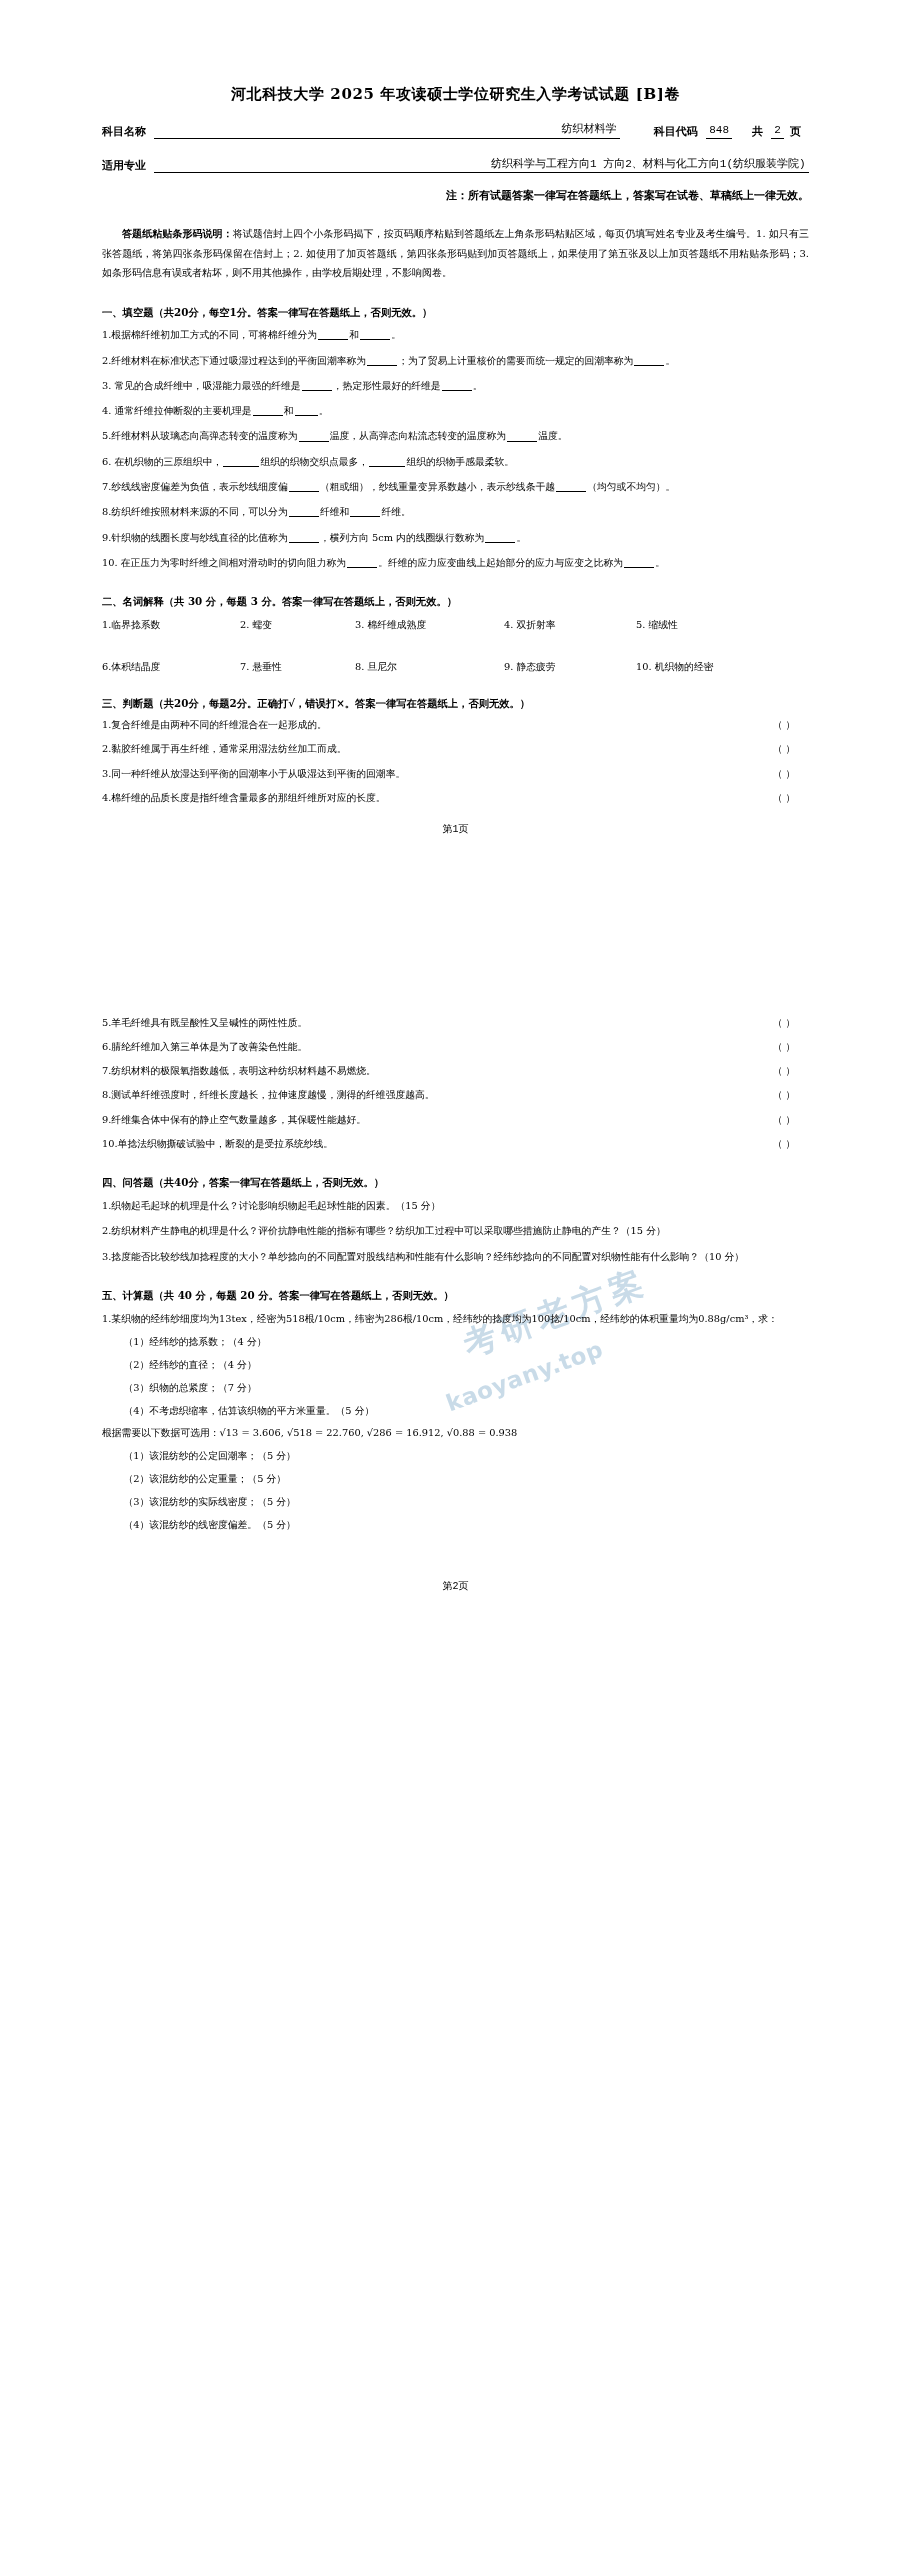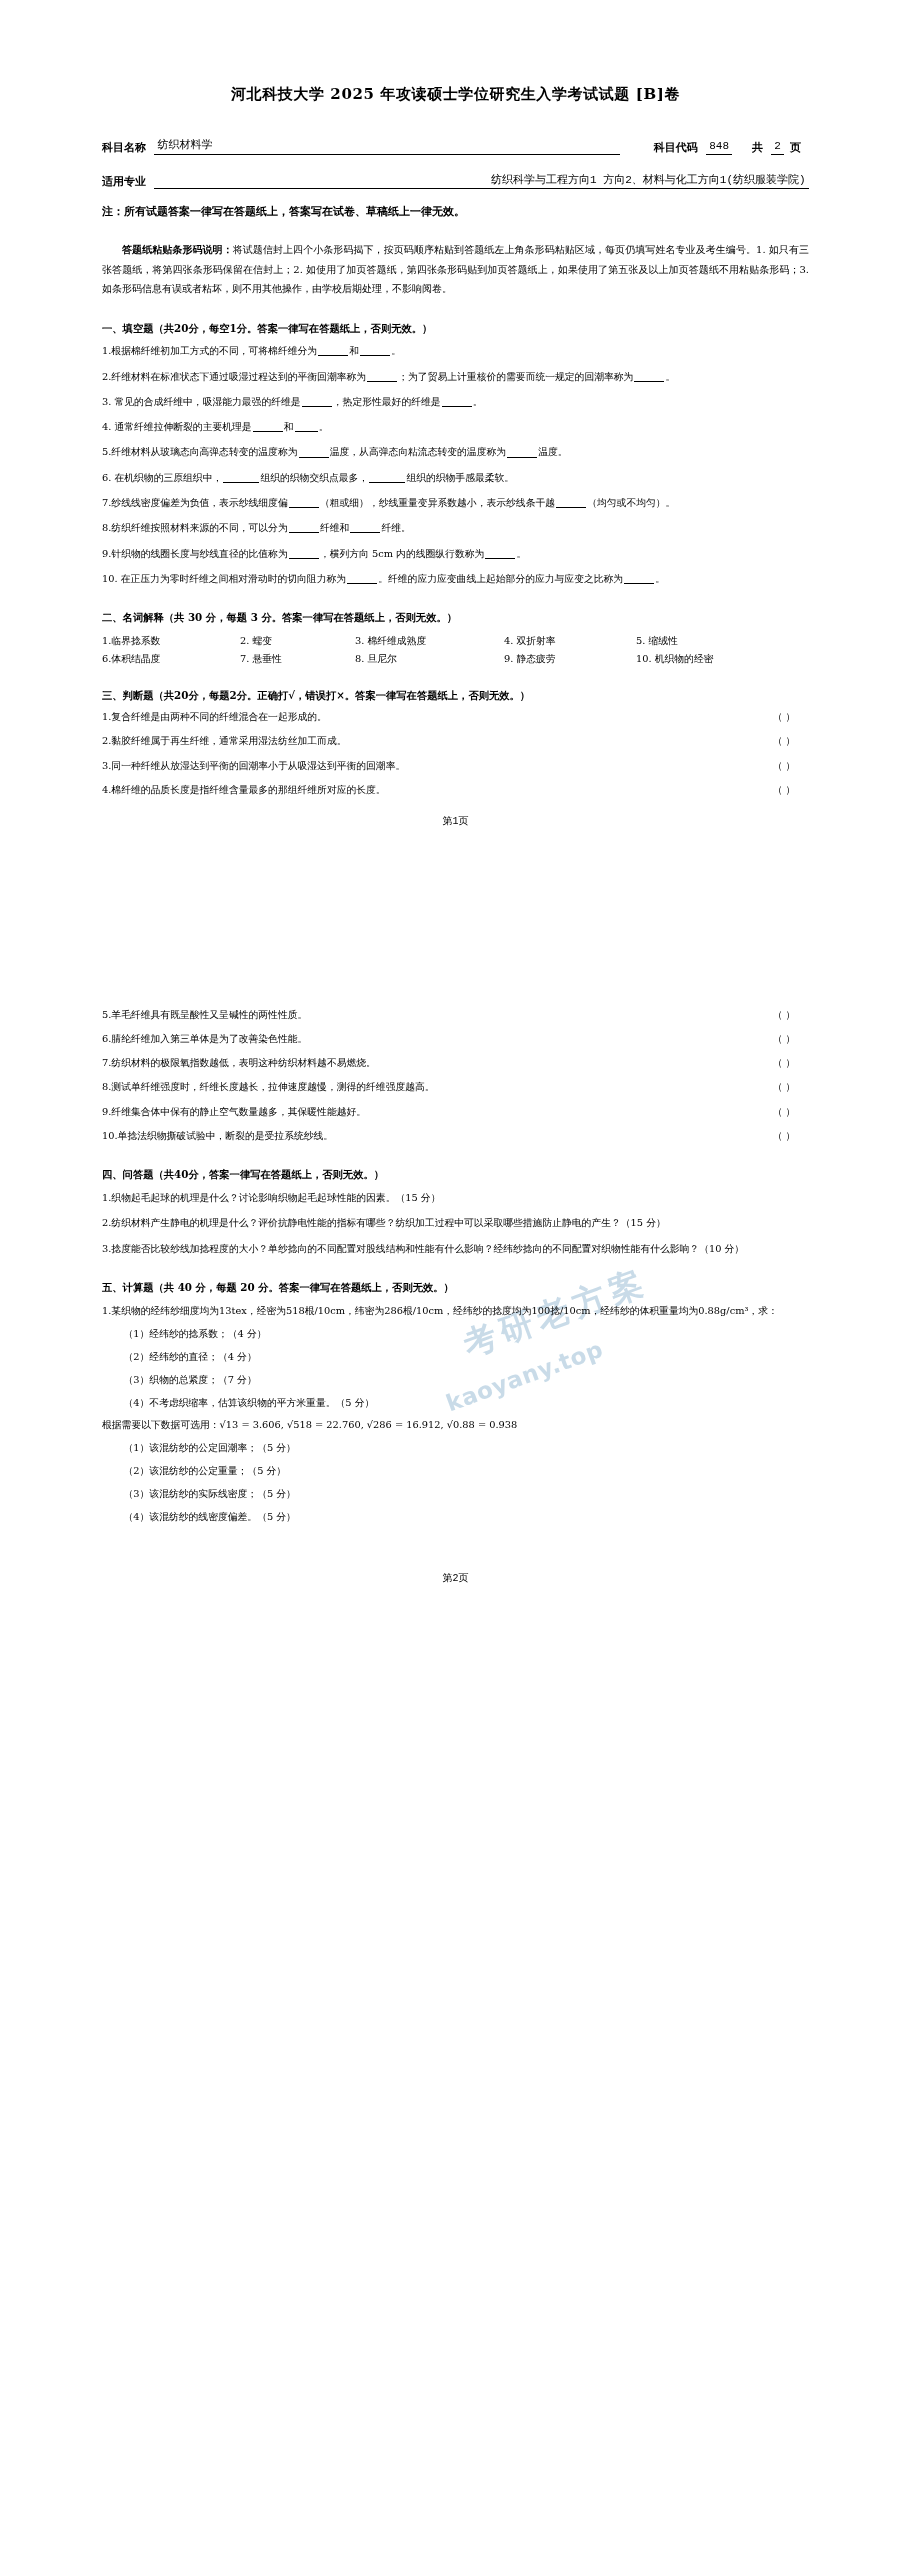--- a/index.html
+++ b/index.html
@@ -36,21 +36,22 @@
   .doc-title .paper-tag {
     font-family: "DejaVu Serif", "Liberation Serif", serif;
     text-align: right;
   }
 
   .field-row {
     display: flex;
     align-items: flex-end;
     font-size: 11px;
     font-weight: bold;
-    margin-top: 33px;
+    margin-top: 17px;
+    text-align: right;
   }
   .field-label {
     white-space: nowrap;
     padding-right: 8px;
   }
   .field-value {
     font-weight: normal;
     border-bottom: 0.9px solid #000;
     padding: 0 3.4px 1.7px 3.4px;
     flex: 0 0 auto;
@@ -67,21 +68,21 @@
     font-size: 11px;
     font-weight: bold;
     margin-top: 17px;
   }
   .major-row .field-value {
     flex: 1 1 auto;
     text-align: right;
   }
 
   .notice {
-    text-align: left;
+    text-align: right;
     font-size: 11px;
     font-weight: bold;
     margin-top: 15px;
   }
 
   .barcode-note {
     font-size: 10px;
     line-height: 1.95;
     text-align: justify;
     text-indent: 2em;
@@ -112,21 +113,21 @@
     margin: 0 1.1px;
   }
   .blank.w4 { min-width: 23px; }
   .blank.w6 { min-width: 36px; }
 
   
   .terms-grid {
     display: grid;
     grid-template-columns: 138px 115px 149px 132px auto;
     font-size: 9.8px;
-    row-gap: 5px;
+    row-gap: 29px;
     margin-top: 9.2px;
   }
   .term { white-space: nowrap; }
 
   
   .tf-row {
     display: flex;
     align-items: baseline;
     font-size: 9.8px;
     line-height: 2.0;

